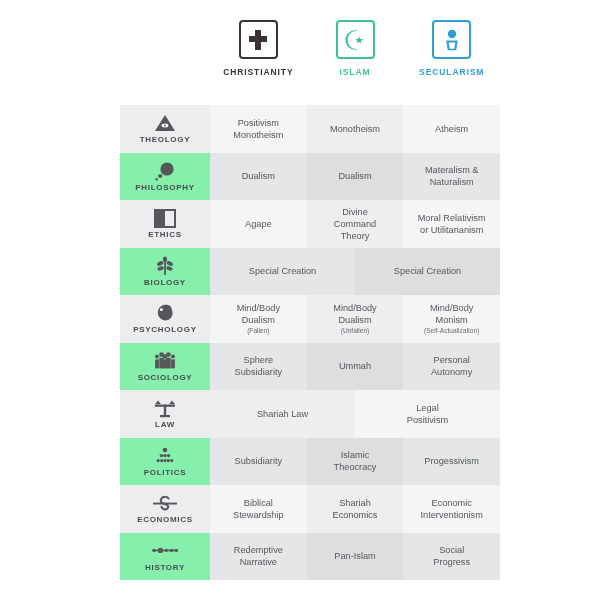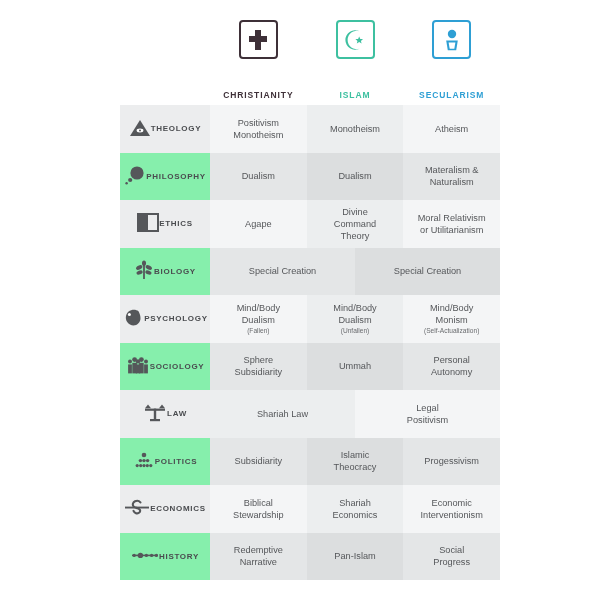--- a/index.html
+++ b/index.html
@@ -34,21 +34,21 @@
   }
   .header-spacer {
     width: 90px;
     flex: 0 0 90px;
   }
   .header-col {
     flex: 1 1 0;
     display: flex;
     flex-direction: column;
     align-items: center;
-    justify-content: space-between;
+    justify-content: flex-start;
   }
   .hdr-icon-box {
     width: 39px;
     height: 39px;
     border-radius: 4px;
     border-width: 2px;
     border-style: solid;
     box-sizing: border-box;
     display: flex;
     align-items: center;
@@ -92,21 +92,21 @@
     box-sizing: border-box;
   }
   
   .row.odd  .cell.mid { background: #eceeef; }
   .row.even .cell.mid { background: #dcdedf; }
 
   .cat-cell {
     flex: 0 0 90px;
     width: 90px;
     display: flex;
-    flex-direction: row;
+    flex-direction: column;
     align-items: center;
     justify-content: center;
   }
   .row.odd  .cat-cell { background: #ecedee; }
   .row.even .cat-cell { background: #86efac; }
 
   .cat-icon {
     height: 20px;
     display: flex;
     align-items: center;

